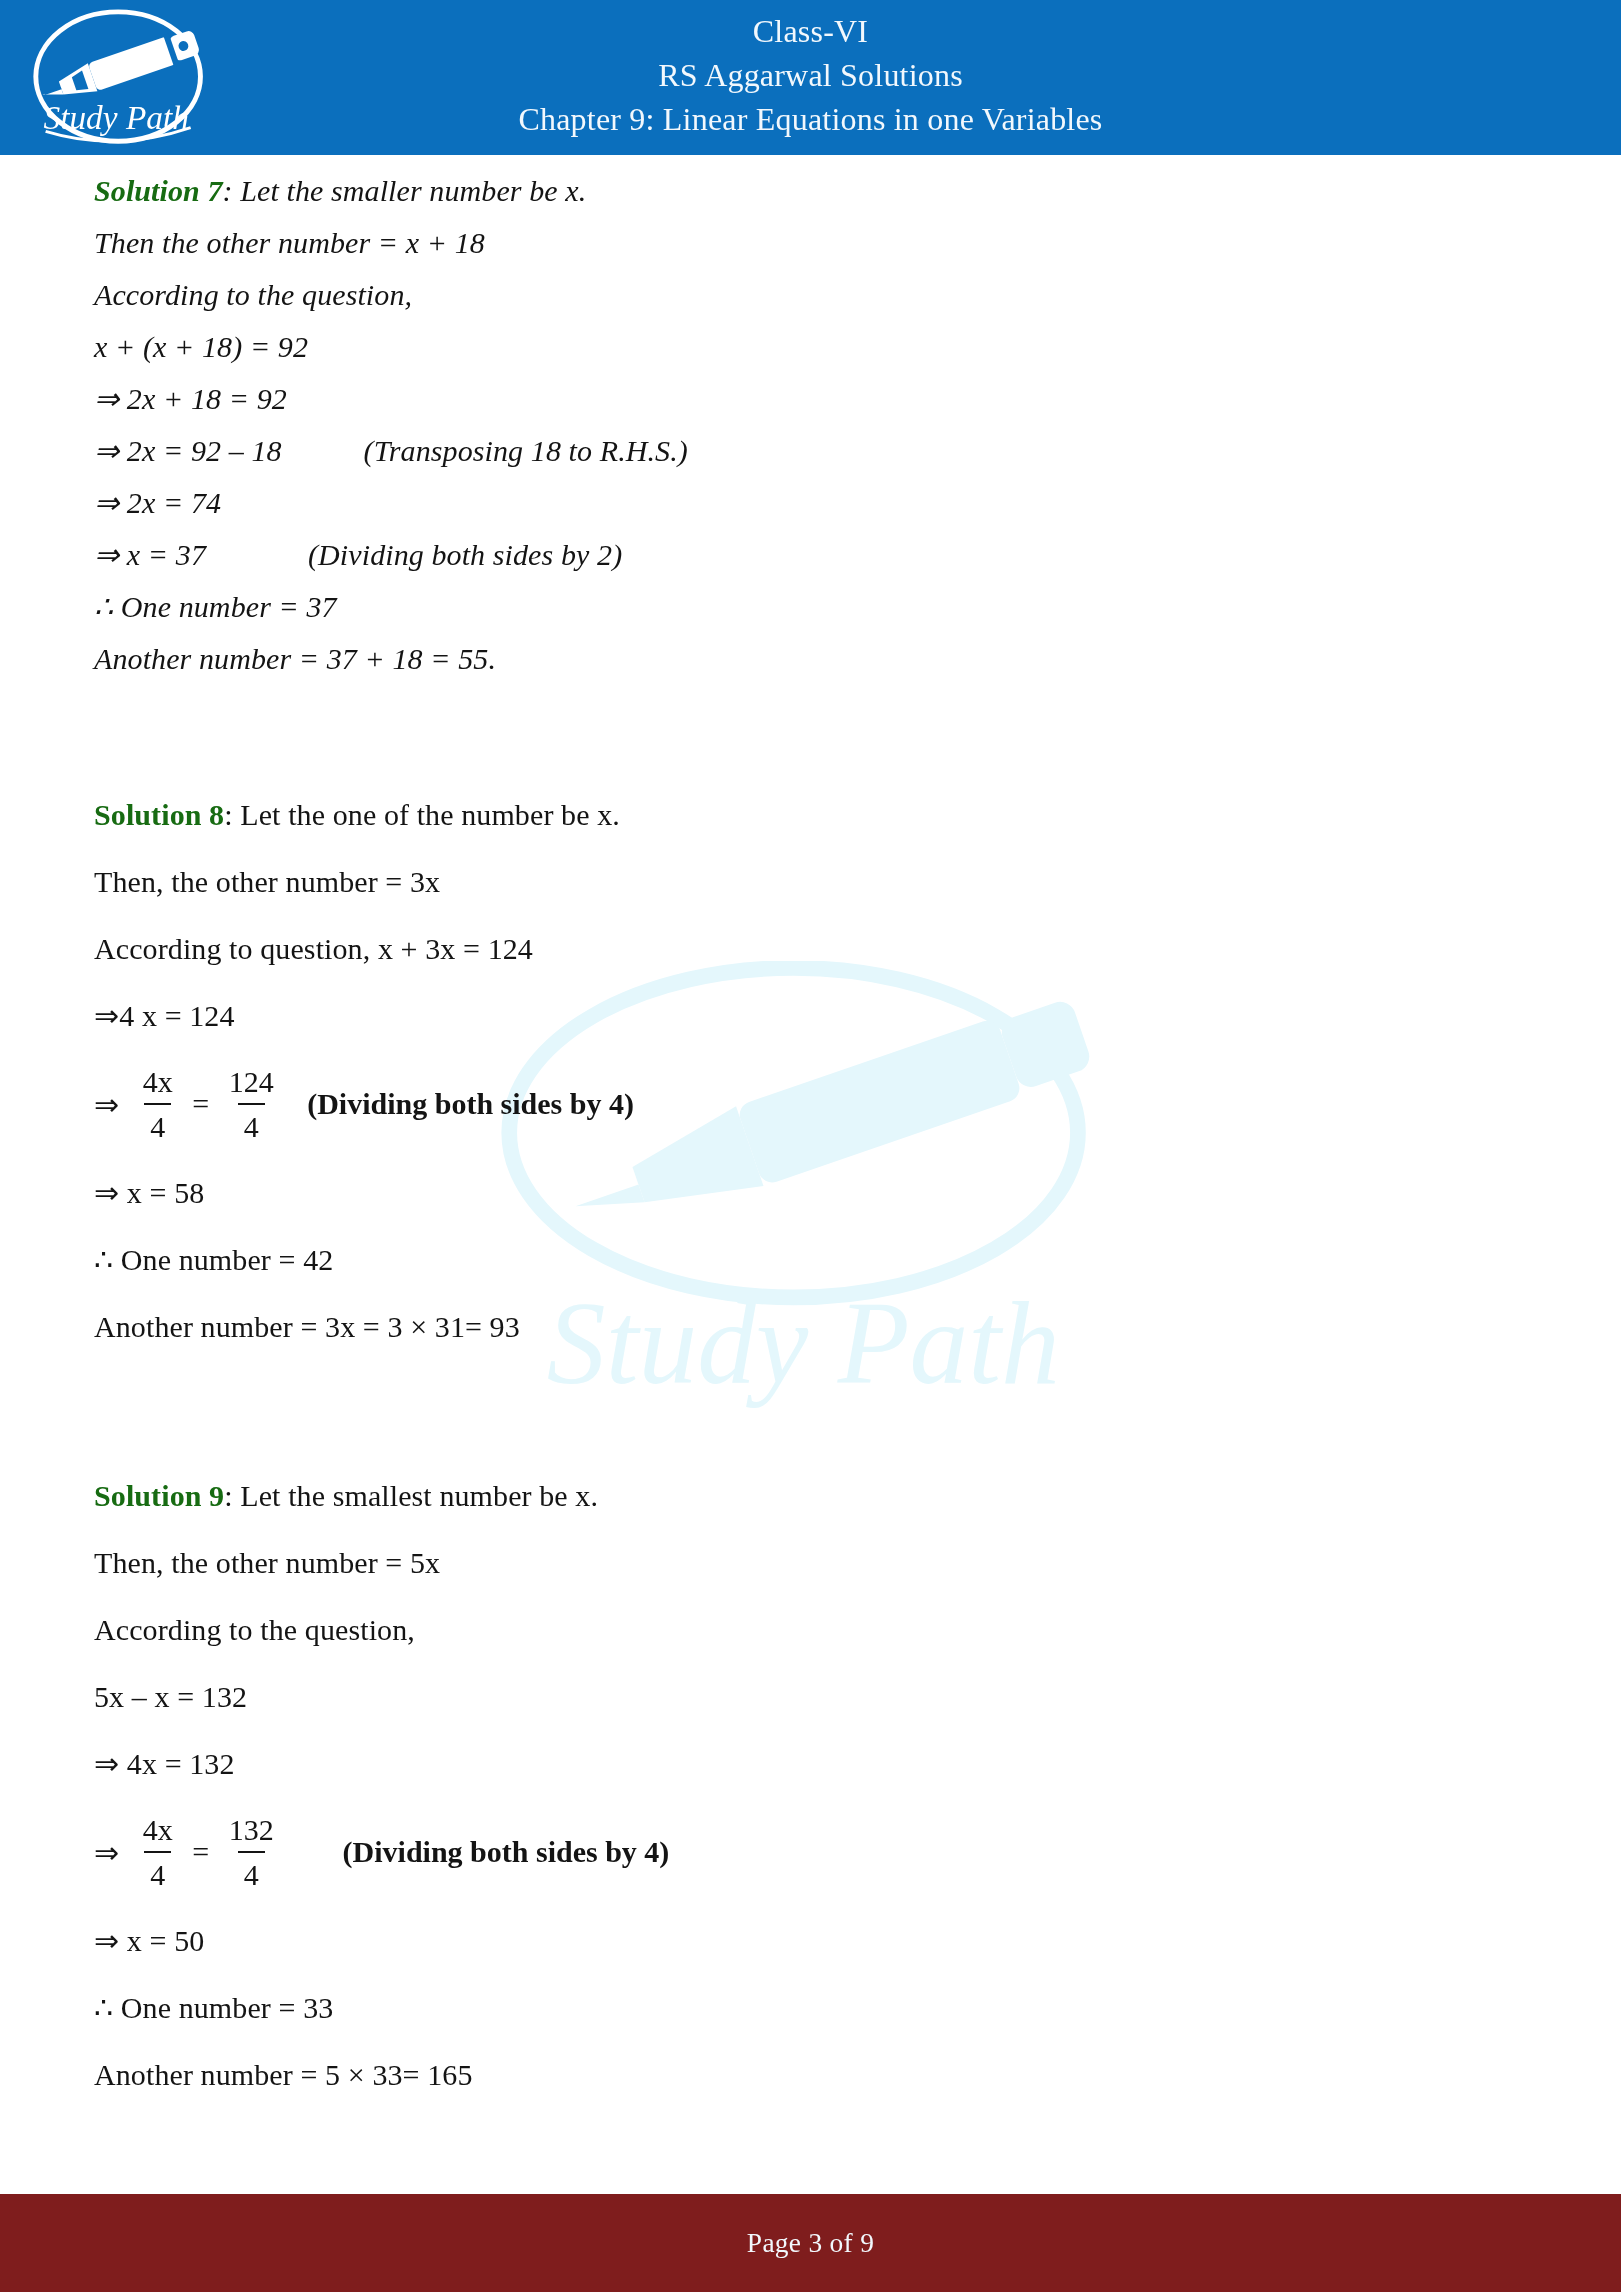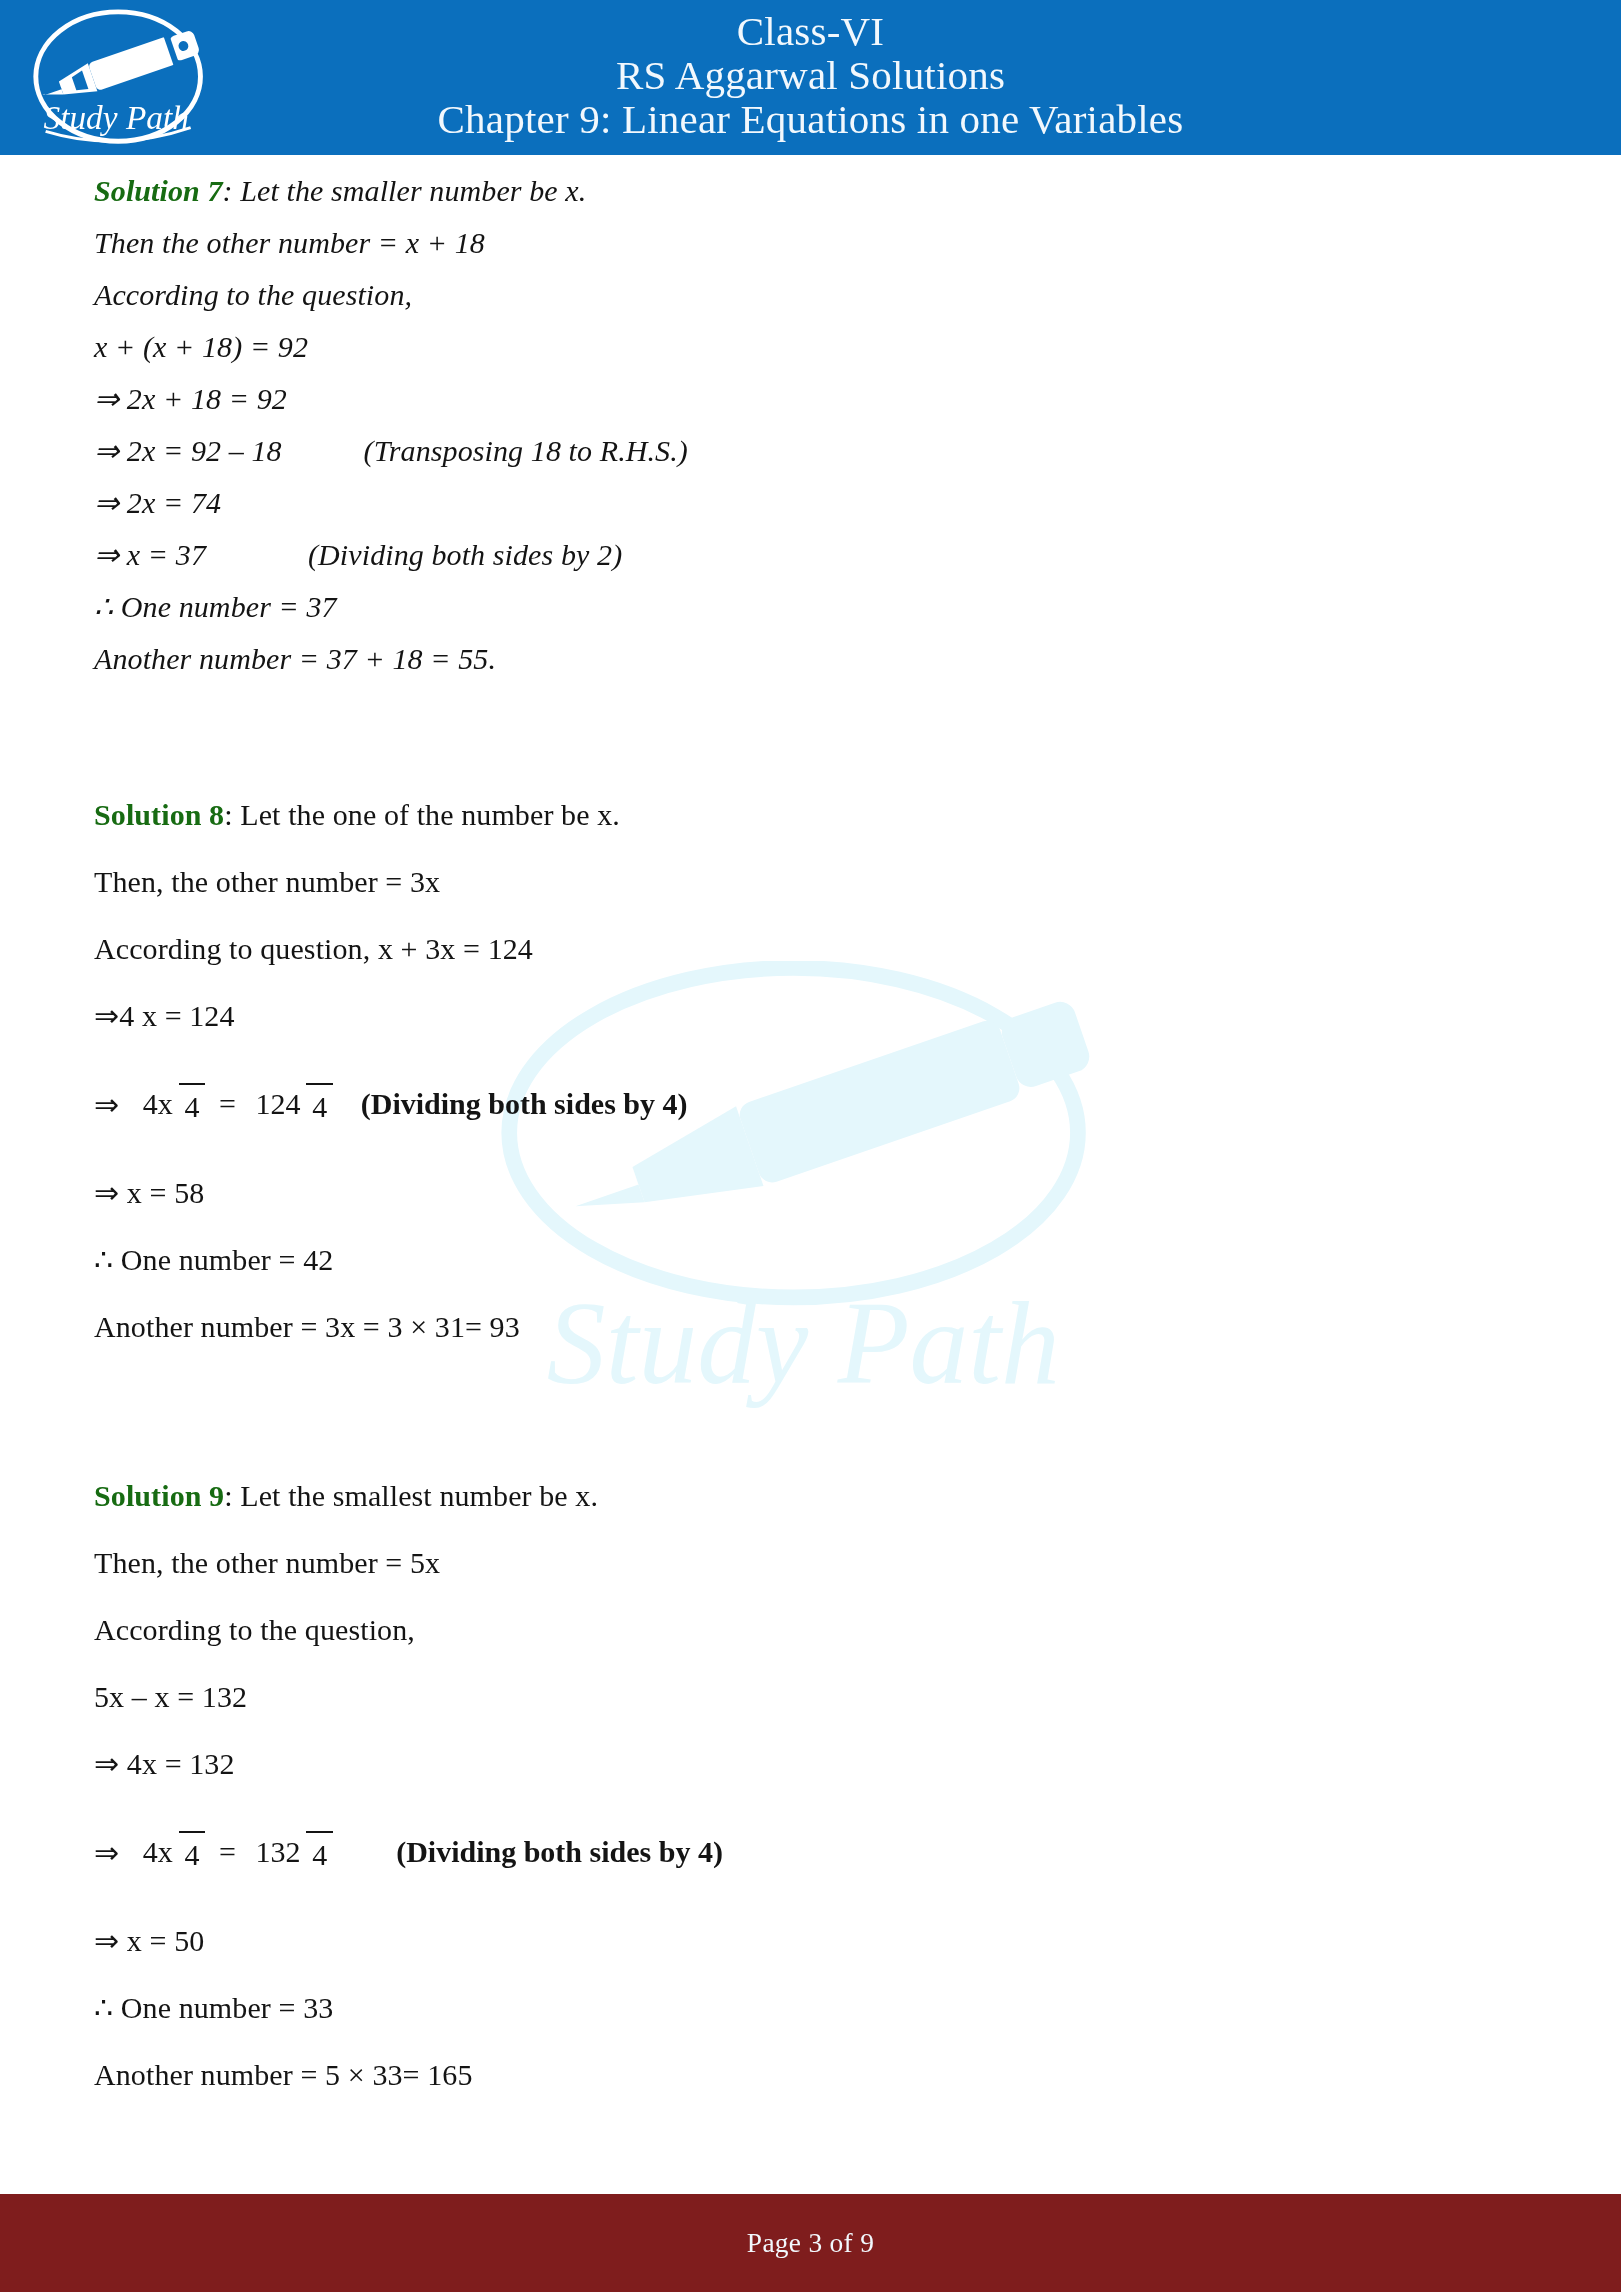--- a/index.html
+++ b/index.html
@@ -22,21 +22,21 @@
     position:absolute; left:21.6px; top:5.9px;
     width:206px; height:147px;
   }
   .header-titles {
     position:absolute; left:294px; top:8.8px;
     width:1033px;
     text-align:center;
     color:#f2f8fd;
   }
   .header-titles .ht-line {
-    font-size:41px;
+    font-size:32px;
     line-height:44px;
     letter-spacing:0.2px;
     white-space:nowrap;
   }
 
   
   .watermark {
     position:absolute;
     left:470px; top:961px;
     width:706px; height:461px;
@@ -79,21 +79,21 @@
     display:flex;
     align-items:center;
     font-size:30px;
     color:#141414;
     height:110px;
     white-space:nowrap;
   }
   .frac-row .arrow { margin-right:11.8px; }
   .frac {
     display:inline-flex;
-    flex-direction:row;
+    flex-direction:column;
     align-items:center;
     vertical-align:middle;
     margin:0 5.9px;
   }
   .frac .num { padding:0 5.9px 2px 5.9px; line-height:39px; }
   .frac .den { padding:2px 5.9px 0 5.9px; line-height:39px; border-top:2.5px solid #141414; }
   .frac-row .eq { margin:0 7.8px; }
   .frac-row .note { margin-left:21.6px;font-weight:bold; }
   .frac-row .note.wide { margin-left:57px; }
 

